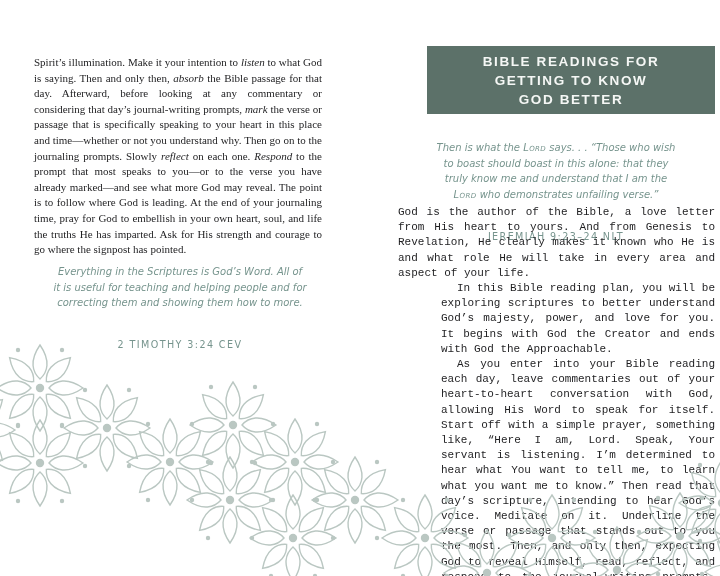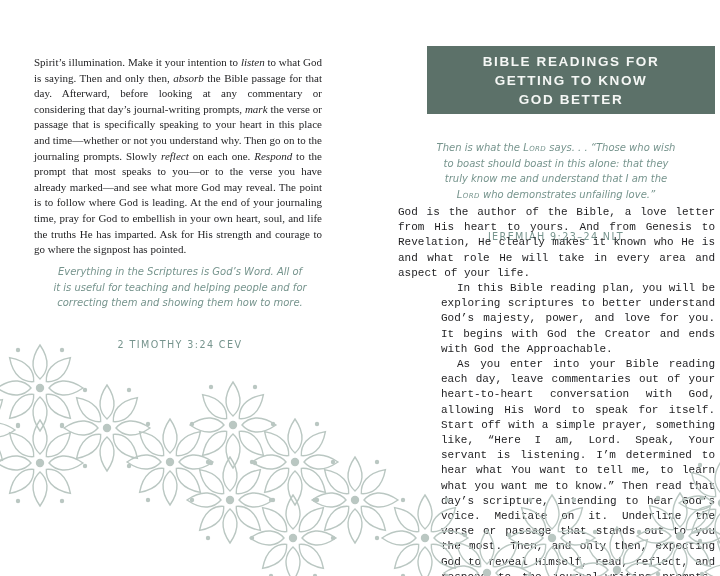--- a/index.html
+++ b/index.html
@@ -84,21 +84,21 @@
   <div class="header-box">
     <span>BIBLE READINGS FOR
 GETTING TO KNOW
 GOD BETTER</span>
   </div>
 
   <div class="quote right-quote">
     <div><span>Then is what the </span><span class="smallcaps">Lord</span><span> says. . . “Those who wish
 to boast should boast in this alone: that they
 truly know me and understand that I am the
-</span><span class="smallcaps">Lord</span><span> who demonstrates unfailing love.”</span></div>
+</span><span class="smallcaps">Lord</span><span> who demonstrates unfailing verse.”</span></div>
     <div class="attribution">JEREMIAH 9:23–24 NLT</div>
   </div>
 
   <div class="right-body">
     <p><span>God is the author of the Bible, a love letter from His heart to yours. And from Genesis to Revelation, He clearly makes it known who He is and what role He will take in every area and aspect of your life.</span></p>
     <p class="indent"><span>In this Bible reading plan, you will be exploring scriptures to better understand God’s majesty, power, and love for you. It begins with God the Creator and ends with God the Approachable.</span></p>
     <p class="indent"><span>As you enter into your Bible reading each day, leave commentaries out of your heart-to-heart conversation with God, allowing His Word to speak for itself. Start off with a simple prayer, something like, “Here I am, Lord. Speak, Your servant is listening. I’m determined to hear what You want to tell me, to learn what you want me to know.” Then read that day’s scripture, intending to hear God’s voice. Meditate on it. Underline the verse or passage that stands out to you the most. Then, and only then, expecting God to reveal Himself, read, reflect, and respond to the journal-writing prompts, being honest with yourself and God as you write. Afterward, thank God for this time together, asking Him to help you apply what you’ve learned to your life and heart.</span></p>
   </div>
 </div>
 

